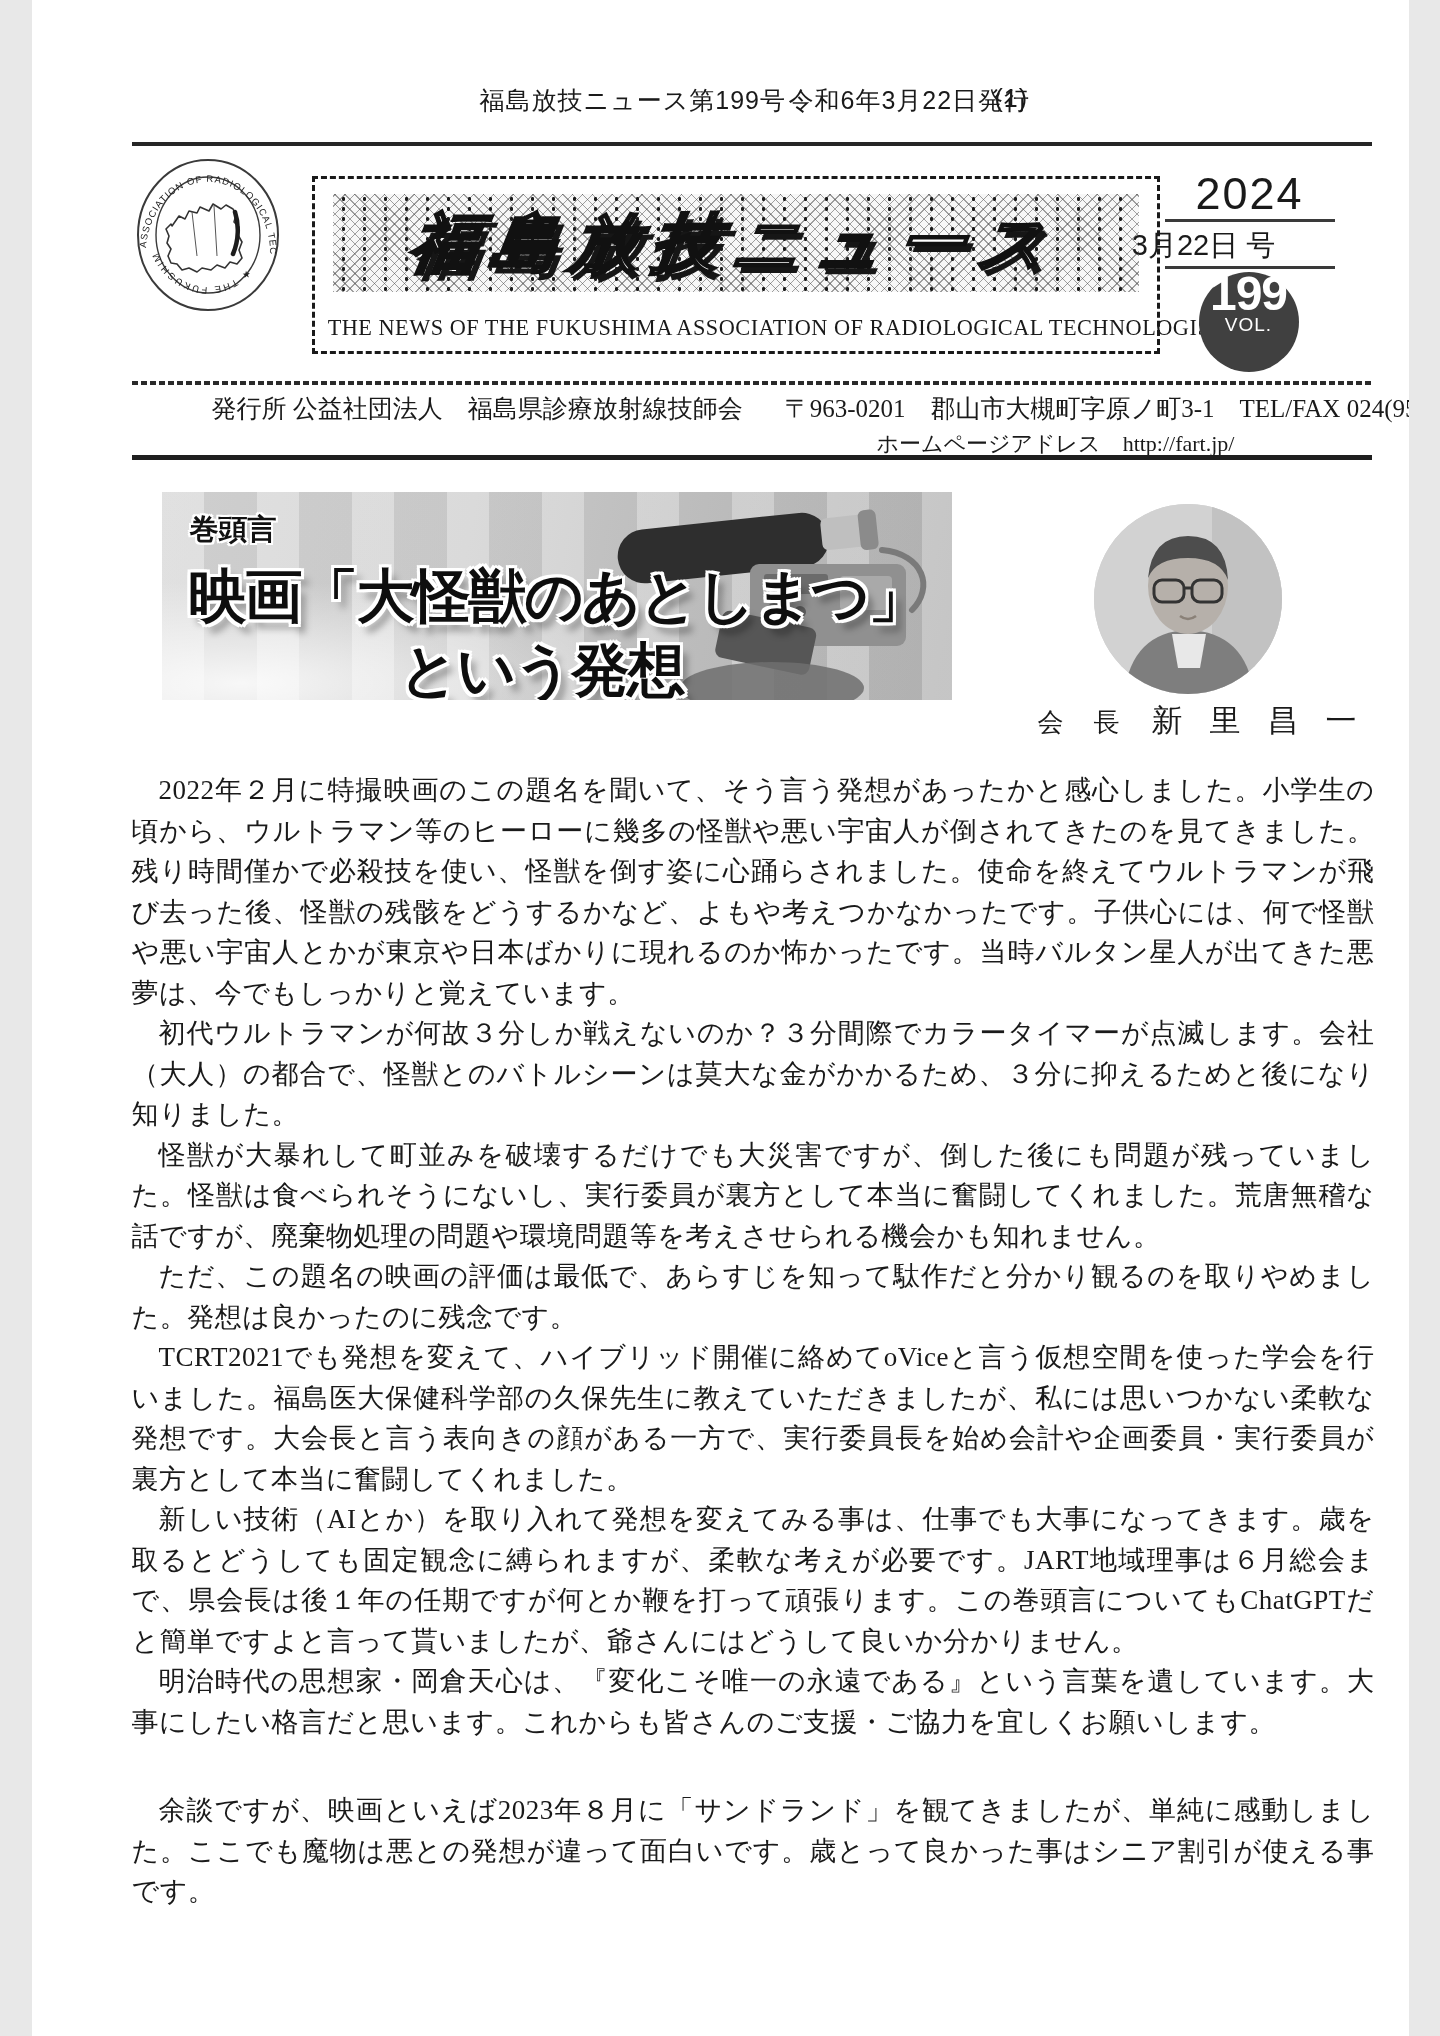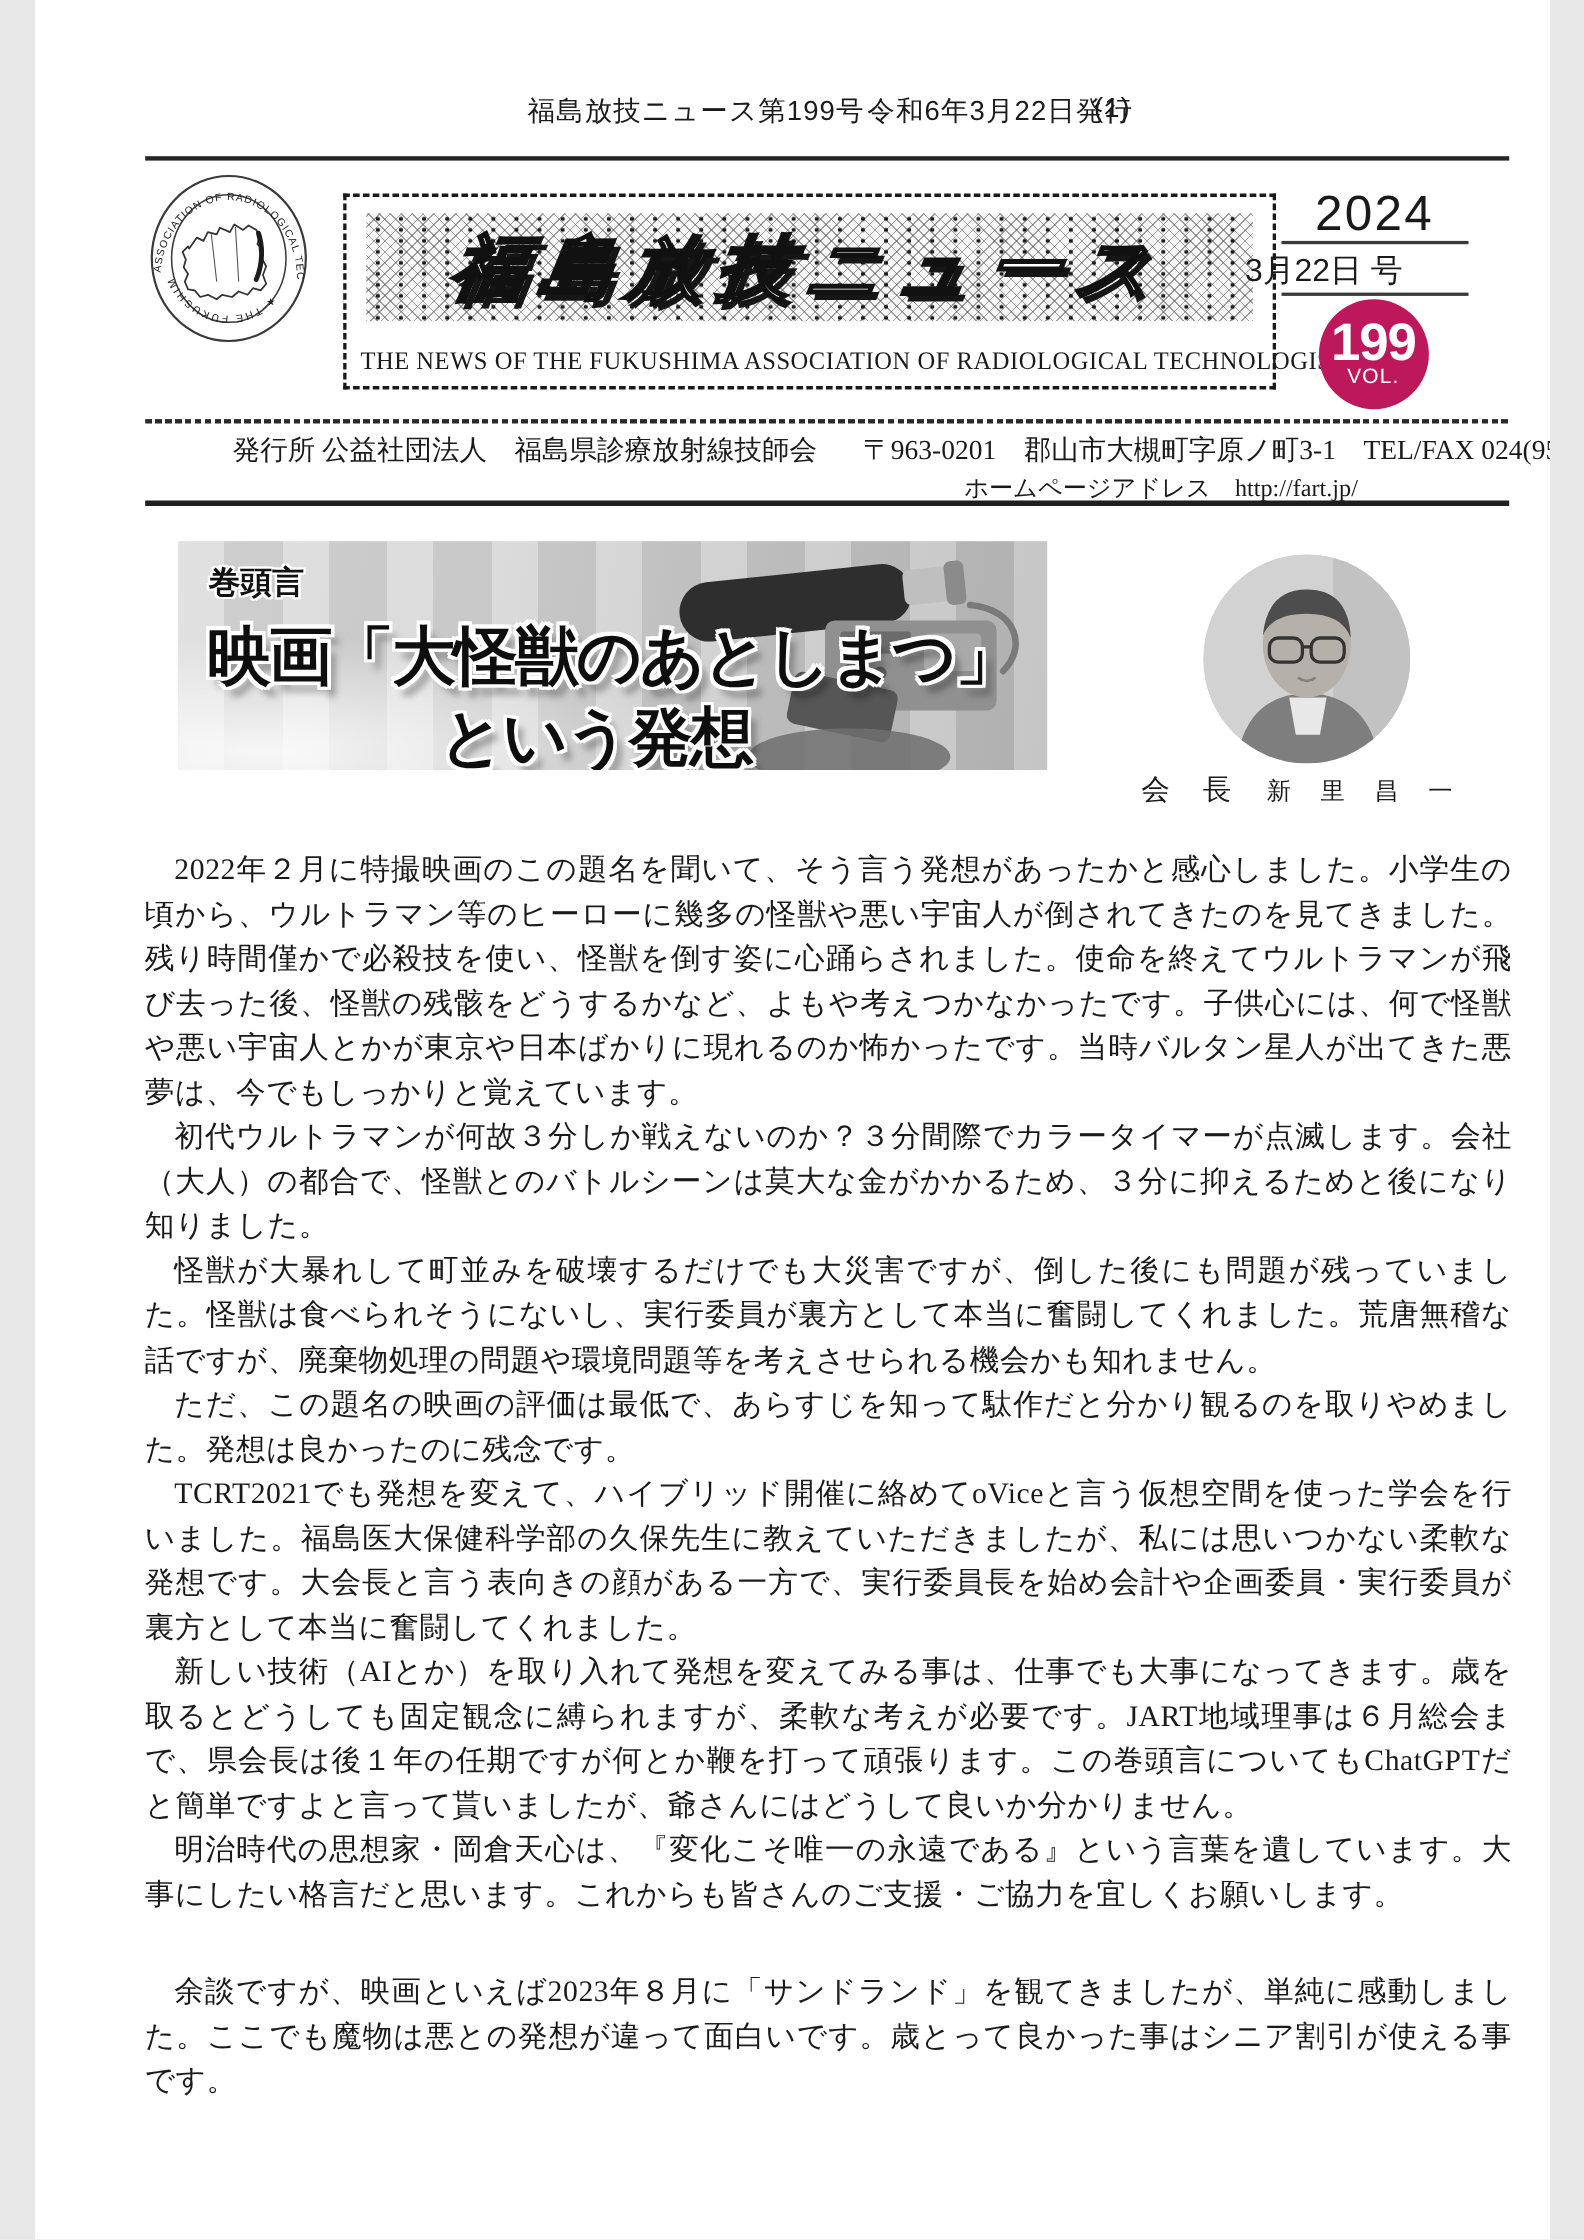--- a/index.html
+++ b/index.html
@@ -43,22 +43,22 @@
 
   
   .col-year { left:1133px; top:168px; width:170px; text-align:center;
               font-family:"Liberation Sans","DejaVu Sans",sans-serif;
               font-size:45px; letter-spacing:2px; }
   .col-rule1 { left:1133px; top:219px; width:170px; height:3px; background:#3a3a3a; }
   .col-day  { left:1087px; top:226px; width:170px; text-align:center;
               font-family:"Liberation Sans","DejaVu Sans",sans-serif; font-size:29px; }
   .col-rule2 { left:1133px; top:266px; width:170px; height:3px; background:#3a3a3a; }
   .vol-circle { left:1167px; top:272px; width:100px; height:100px; border-radius:50%;
-                background:#be185d; display:flex; flex-direction:column;
-                align-items:center; justify-content:center;
+                background:#404040; display:flex; flex-direction:column;
+                align-items:center; justify-content:flex-start;
                 font-family:"Liberation Sans","DejaVu Sans",sans-serif; color:#fff; }
   .vol-num { font-size:48px; font-weight:bold; line-height:44px; letter-spacing:-1px; }
   .vol-lab { font-size:19px; letter-spacing:1px; margin-top:-2px; }
 
   
   .wavy { left:100px; top:381px; width:1240px; height:4px;
           background:repeating-linear-gradient(90deg,#2a2a2a 0 6px, transparent 6px 9px); }
   .pub1 { left:180px; top:392px; font-size:25px; white-space:nowrap; }
   .pub1 .gap { display:inline-block; width:42px; }
   .pub2 { left:845px; top:429px; font-size:22px; white-space:nowrap; }
@@ -85,21 +85,21 @@
             white-space:nowrap; }
   .btitle.l1 { top:66px; text-align:center; }
   .btitle.l2 { top:140px; text-align:center; padding-right:30px; }
 
   
   .portrait { left:1062px; top:504px; width:188px; height:190px; border-radius:50%;
               overflow:hidden; background:#cfcfcf; }
   .author { left:1006px; top:700px; display:flex; align-items:baseline;
             font-family:"Liberation Sans","DejaVu Sans",sans-serif; white-space:nowrap; }
   .a-role { font-size:26px; letter-spacing:30px; }
-  .a-name { font-size:22px; font-weight:500; letter-spacing:27px; margin-left:2px; }
+  .a-name { font-size:31px; font-weight:500; letter-spacing:27px; margin-left:2px; }
 
   
   .article { left:100px; top:770px; width:1243px; }
   .article p { margin:0; font-size:27px; line-height:40.5px; text-align:justify;
                text-indent:1em; letter-spacing:.5px; }
   .article p.postscript { margin-top:48px; }
 </style>
 </head>
 <body>
 

